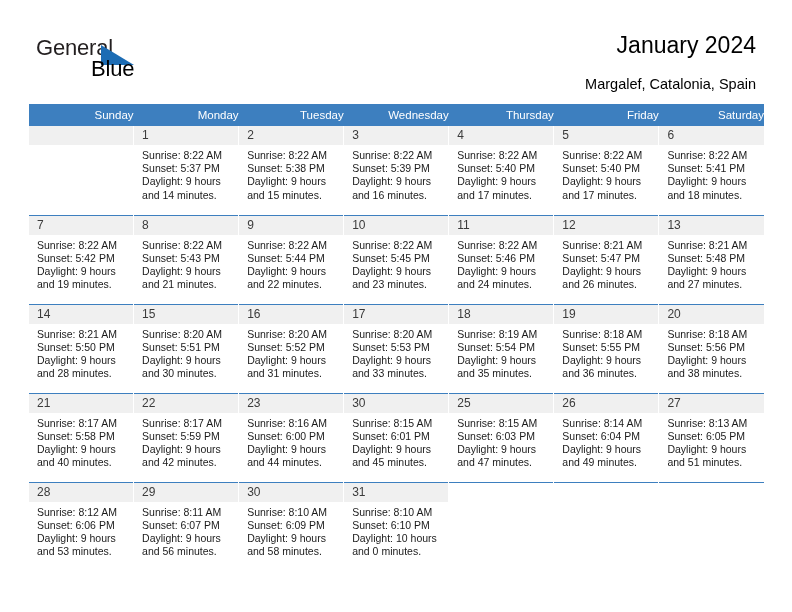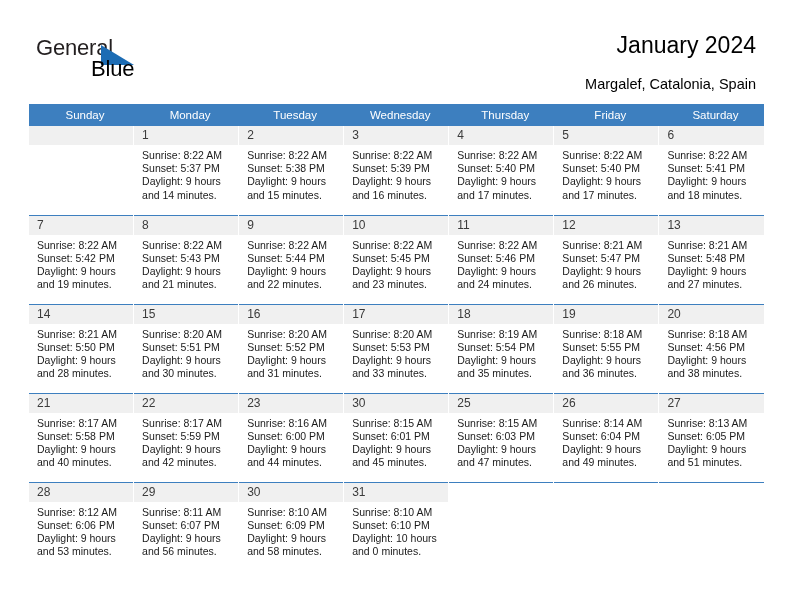--- a/index.html
+++ b/index.html
@@ -76,21 +76,21 @@
     left: 28px; top: 104px;
     width: 736px;
     border-collapse: collapse;
     table-layout: fixed;
   }
   .cal th {
     background: #3d7fbf;
     color: #ffffff;
     font-size: 11.5px;
     font-weight: normal;
-    text-align: center;
+    text-align: right;
     padding: 5px 0 5px 8px;
     height: 22px;
     border: none;
   }
   .cal td {
     width: 105.14px;
     height: 89px;
     vertical-align: top;
     padding: 0;
     border-top: 1px solid #3d7fbf;
@@ -326,21 +326,21 @@
               <span>Sunrise: 8:18 AM</span>
               <span>Sunset: 5:55 PM</span>
               <span>Daylight: 9 hours</span>
               <span>and 36 minutes.</span>
             </span>
           </td>
           <td>
             <span class="daynum">20</span>
             <span class="info">
               <span>Sunrise: 8:18 AM</span>
-              <span>Sunset: 4:56 PM</span>
+              <span>Sunset: 5:56 PM</span>
               <span>Daylight: 9 hours</span>
               <span>and 38 minutes.</span>
             </span>
           </td>
         </tr>
         <tr>
           <td>
             <span class="daynum">21</span>
             <span class="info">
               <span>Sunrise: 8:17 AM</span>

